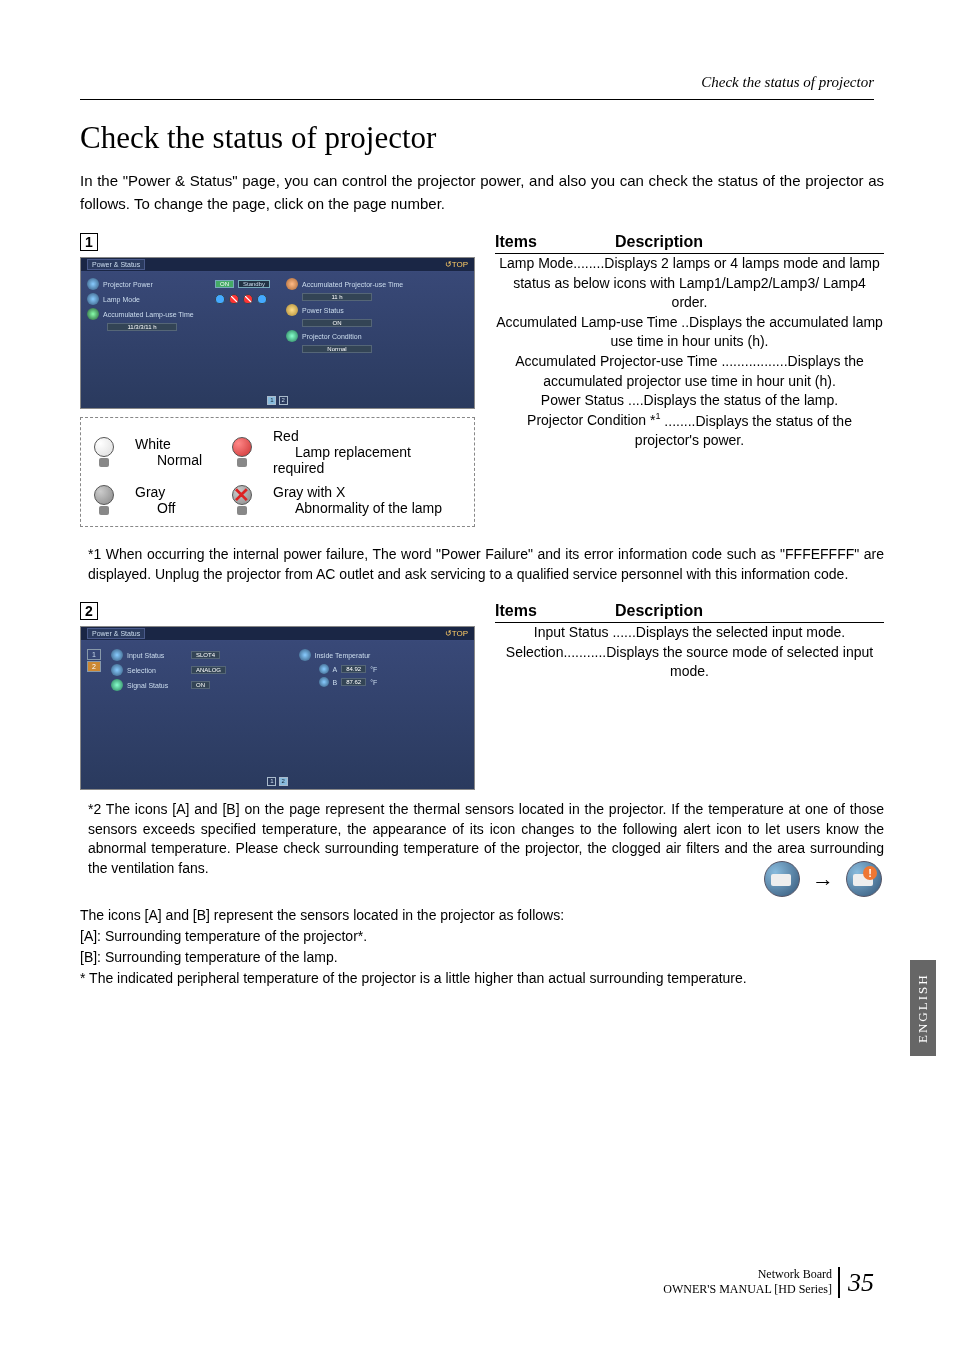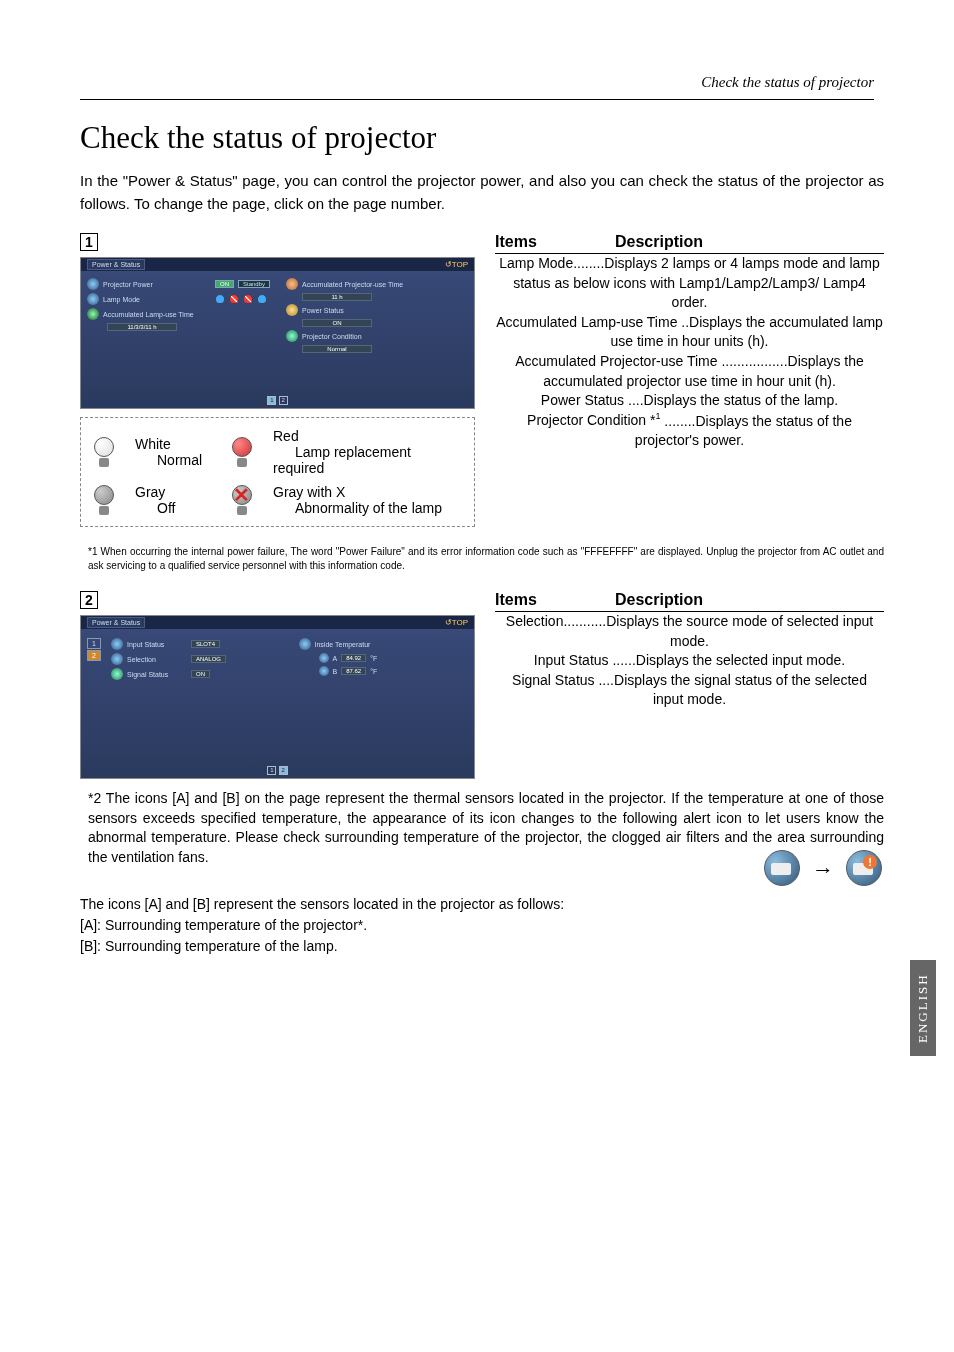--- a/index.html
+++ b/index.html
@@ -143,21 +143,21 @@
   .legend-box .l2 { font-size: 14px; }
 
   .items-head {
     display: flex; border-bottom: 0.5px solid #000;
     font-weight: bold; font-size: 16px; padding-bottom: 2px; 
   }
   .items-head .c1 { width: 120px; }
   .items-list { font-size: 14px; line-height: 1.4; text-align: center; }
 
   .note {
-    font-size: 10px; line-height: 1.4; margin: 12px 0 18px 8px; text-align: justify;
+    font-size: 14px; line-height: 1.4; margin: 12px 0 18px 8px; text-align: justify;
   }
 
   .block2 { display: flex; gap: 20px; margin-bottom: 10px; }
   .block2-left { width: 395px; flex-shrink: 0; }
   .block2-right { flex: 1; font-size: 14px; }
 
   .screenshot2 {
     background: linear-gradient(180deg, #3a4a7a 0%, #2a3a5e 100%);
     width: 100%;
     height: 164px;
@@ -429,39 +429,46 @@
         </div>
       </div>
     </div>
 
     <div class="block2-right">
       <div class="items-head">
         <span class="c1">Items</span>
         <span>Description</span>
       </div>
       <div class="items-list">
+        <div><span>Input Status</span><span> ......</span><span>Displays the selected input mode.</span></div>
         <div><span>Selection</span><span>...........</span><span>Displays the source mode of selected input mode.</span></div>
-        <div><span>Input Status</span><span> ......</span><span>Displays the selected input mode.</span></div>
-        <div><span>Signal Status</span><span> ....</span><span>Displays the signal status of the selected input mode.</span></div>
       </div>
     </div>
   </div>
 
   <div class="note2">
     <span>*2</span> <span>The icons [A] and [B] on the page represent the thermal sensors located in the projector. If the temperature at one of those sensors exceeds specified temperature, the appearance of its icon changes to the following alert icon to let users know the abnormal temperature. Please check surrounding temperature of the projector, the clogged air filters and the area surrounding the ventilation fans.</span>
     <span class="icon-change">
       <span class="ic-ball blue"><span class="proj"></span></span>
       <span class="arrow">→</span>
       <span class="ic-ball alert"><span class="proj"></span></span>
     </span>
   </div>
 
   <div style="clear:both;"></div>
 
   <div class="plain-notes">
     <div>The icons [A] and [B] represent the sensors located in the projector as follows:</div>
     <div>[A]: Surrounding temperature of the projector*.</div>
     <div>[B]: Surrounding temperature of the lamp.</div>
+    <div>* The indicated peripheral temperature of the projector is a little higher than actual surrounding temperature.</div>
   </div>
 
   <div class="side-tab">ENGLISH</div>
 
+  <div class="footer">
+    <span class="ftxt">
+      <span>Network Board</span><br>
+      <span>OWNER'S MANUAL [HD Series]</span>
+    </span>
+    <span class="pnum">35</span>
+  </div>
 </div>
 
 </body></html>

